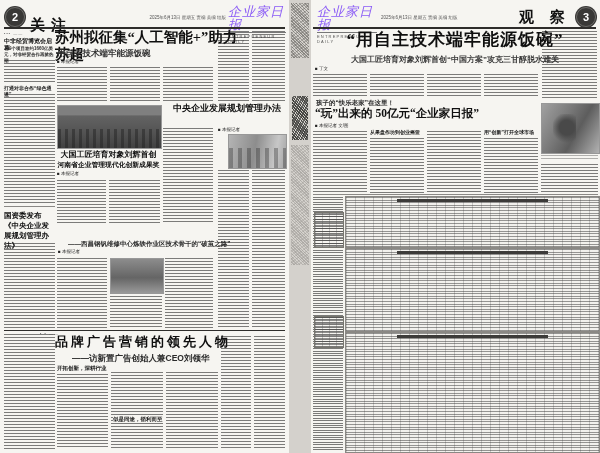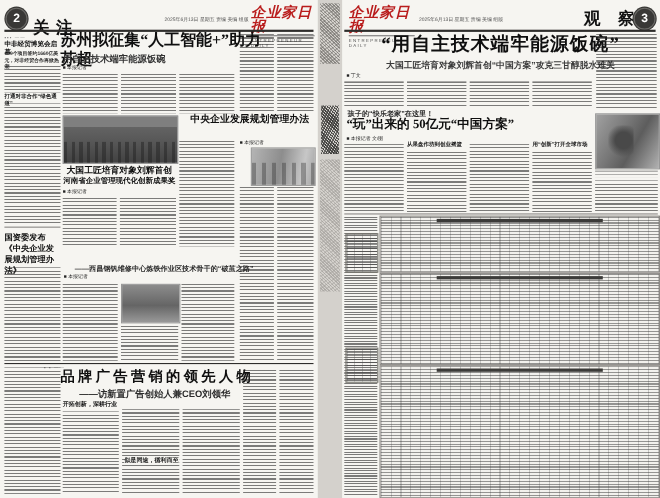--- a/index.html
+++ b/index.html
@@ -7,22 +7,22 @@
          font-family:"Liberation Sans",sans-serif;color:#1a1a1a;}
   .page{position:absolute;top:0;height:453px;background:#f6f5f1;}
   #pageL{left:0;width:289px;}
   #pageR{left:311px;width:289px;}
   .abs{position:absolute;}
   
   .badge{width:18px;height:18px;border-radius:50%;background:#393836;color:#fff;
          font-weight:bold;font-size:11px;display:flex;align-items:center;justify-content:center;
          border:1.5px solid #6b6a67;box-shadow:0 0 0 1px #393836;}
   .section-title{font-family:"Liberation Serif",serif;font-weight:bold;font-size:15px;letter-spacing:6px;color:#111;}
-  .masthead{font-family:"DejaVu Serif",serif;font-weight:bold;font-style:italic;font-size:13px;
-            color:#b91c1c;letter-spacing:1px;line-height:1;}
+  .masthead{font-family:"DejaVu Serif",serif;font-weight:normal;font-style:italic;font-size:13px;
+            color:#8b5cf6;letter-spacing:1px;line-height:1;}
   .masthead-en{font-size:4px;letter-spacing:1.2px;color:#555;font-style:normal;font-family:"Liberation Sans",sans-serif;
                border-top:1px solid #777;margin-top:1px;padding-top:1px;}
   .dateline{font-size:4.5px;color:#555;line-height:1.2;}
   .hrule{background:#2e2d2b;height:1.5px;}
   .hrule-thin{background:#8a8885;height:1px;}
   
   .h-serif{font-family:"Liberation Serif",serif;font-weight:bold;color:#0f0f0f;line-height:1.15;}
   .deck{font-weight:bold;color:#2b2b2b;}
   .byline{font-size:4.5px;color:#222;line-height:1;}
   .subhead{font-weight:bold;color:#141414;background:#f6f5f1;line-height:1.1;}
@@ -143,38 +143,38 @@
     <div class="abs noise" style="left:2px;top:145px;width:18px;height:120px;opacity:.5;"></div>
   </div>
 
   <div class="page" id="pageR">
 
     <div class="abs" style="left:6px;top:5px;width:60px;">
       <div class="masthead">企业家日报</div>
       <div class="masthead-en">ENTREPRENEUR DAILY</div>
     </div>
     <div class="abs dateline" style="left:70px;top:15px;width:90px;">2025年6月13日 星期五  责编 美编 组版</div>
-    <div class="abs section-title" style="left:208px;top:8px;margin-left:12px;">观 察</div>
+    <div class="abs section-title" style="left:208px;top:8px;">观 察</div>
     <div class="abs badge" style="left:265px;top:7px;">3</div>
     <div class="abs hrule" style="left:2px;top:27px;width:283px;"></div>
 
     <div class="abs h-serif ctr" style="left:18px;top:30px;width:252px;font-size:17px;letter-spacing:1px;">“用自主技术端牢能源饭碗”</div>
     <div class="abs deck ctr" style="left:28px;top:54px;width:232px;font-size:8px;color:#3a3a3a;">大国工匠培育对象刘辉首创“中国方案”攻克三甘醇脱水难关</div>
     <div class="abs byline" style="left:4px;top:67px;">■ 丁文</div>
     <div class="abs greek" style="left:2px;top:74px;width:54px;height:23px;"></div>
     <div class="abs greek" style="left:59px;top:74px;width:54px;height:23px;"></div>
     <div class="abs greek" style="left:116px;top:74px;width:54px;height:23px;"></div>
     <div class="abs greek" style="left:173px;top:74px;width:54px;height:23px;"></div>
     <div class="abs greek" style="left:231px;top:31px;width:55px;height:69px;"></div>
     <div class="abs pframe photo photo3" style="left:230px;top:103px;width:57px;height:49px;"></div>
     <div class="abs greek-light" style="left:230px;top:155px;width:57px;height:6px;"></div>
     <div class="abs greek" style="left:230px;top:164px;width:57px;height:29px;"></div>
 
     <div class="abs deck" style="left:5px;top:99px;font-size:6.5px;">孩子的“快乐老家”在这里！</div>
-    <div class="abs h-serif" style="left:4px;top:107px;width:180px;font-size:11.5px;">“玩”出来的 50亿元“中国方案”</div>
+    <div class="abs h-serif" style="left:4px;top:107px;width:180px;font-size:11.5px;">“玩”出来的 50亿元“企业家日报”</div>
     <div class="abs byline" style="left:4px;top:124px;">■ 本报记者 文/图</div>
     <div class="abs greek" style="left:2px;top:131px;width:54px;height:62px;"></div>
     <div class="abs subhead" style="left:59px;top:130px;width:54px;font-size:5px;">从果盘作坊到创业摇篮</div>
     <div class="abs greek" style="left:59px;top:138px;width:54px;height:55px;"></div>
     <div class="abs greek" style="left:116px;top:131px;width:54px;height:62px;"></div>
     <div class="abs subhead" style="left:173px;top:130px;width:54px;font-size:5px;">用“创新”打开全球市场</div>
     <div class="abs greek" style="left:173px;top:138px;width:54px;height:55px;"></div>
 
     <div class="abs hrule-thin" style="left:2px;top:194px;width:285px;"></div>
     <div class="abs greek-dense" style="left:2px;top:197px;width:30px;height:254px;"></div>

